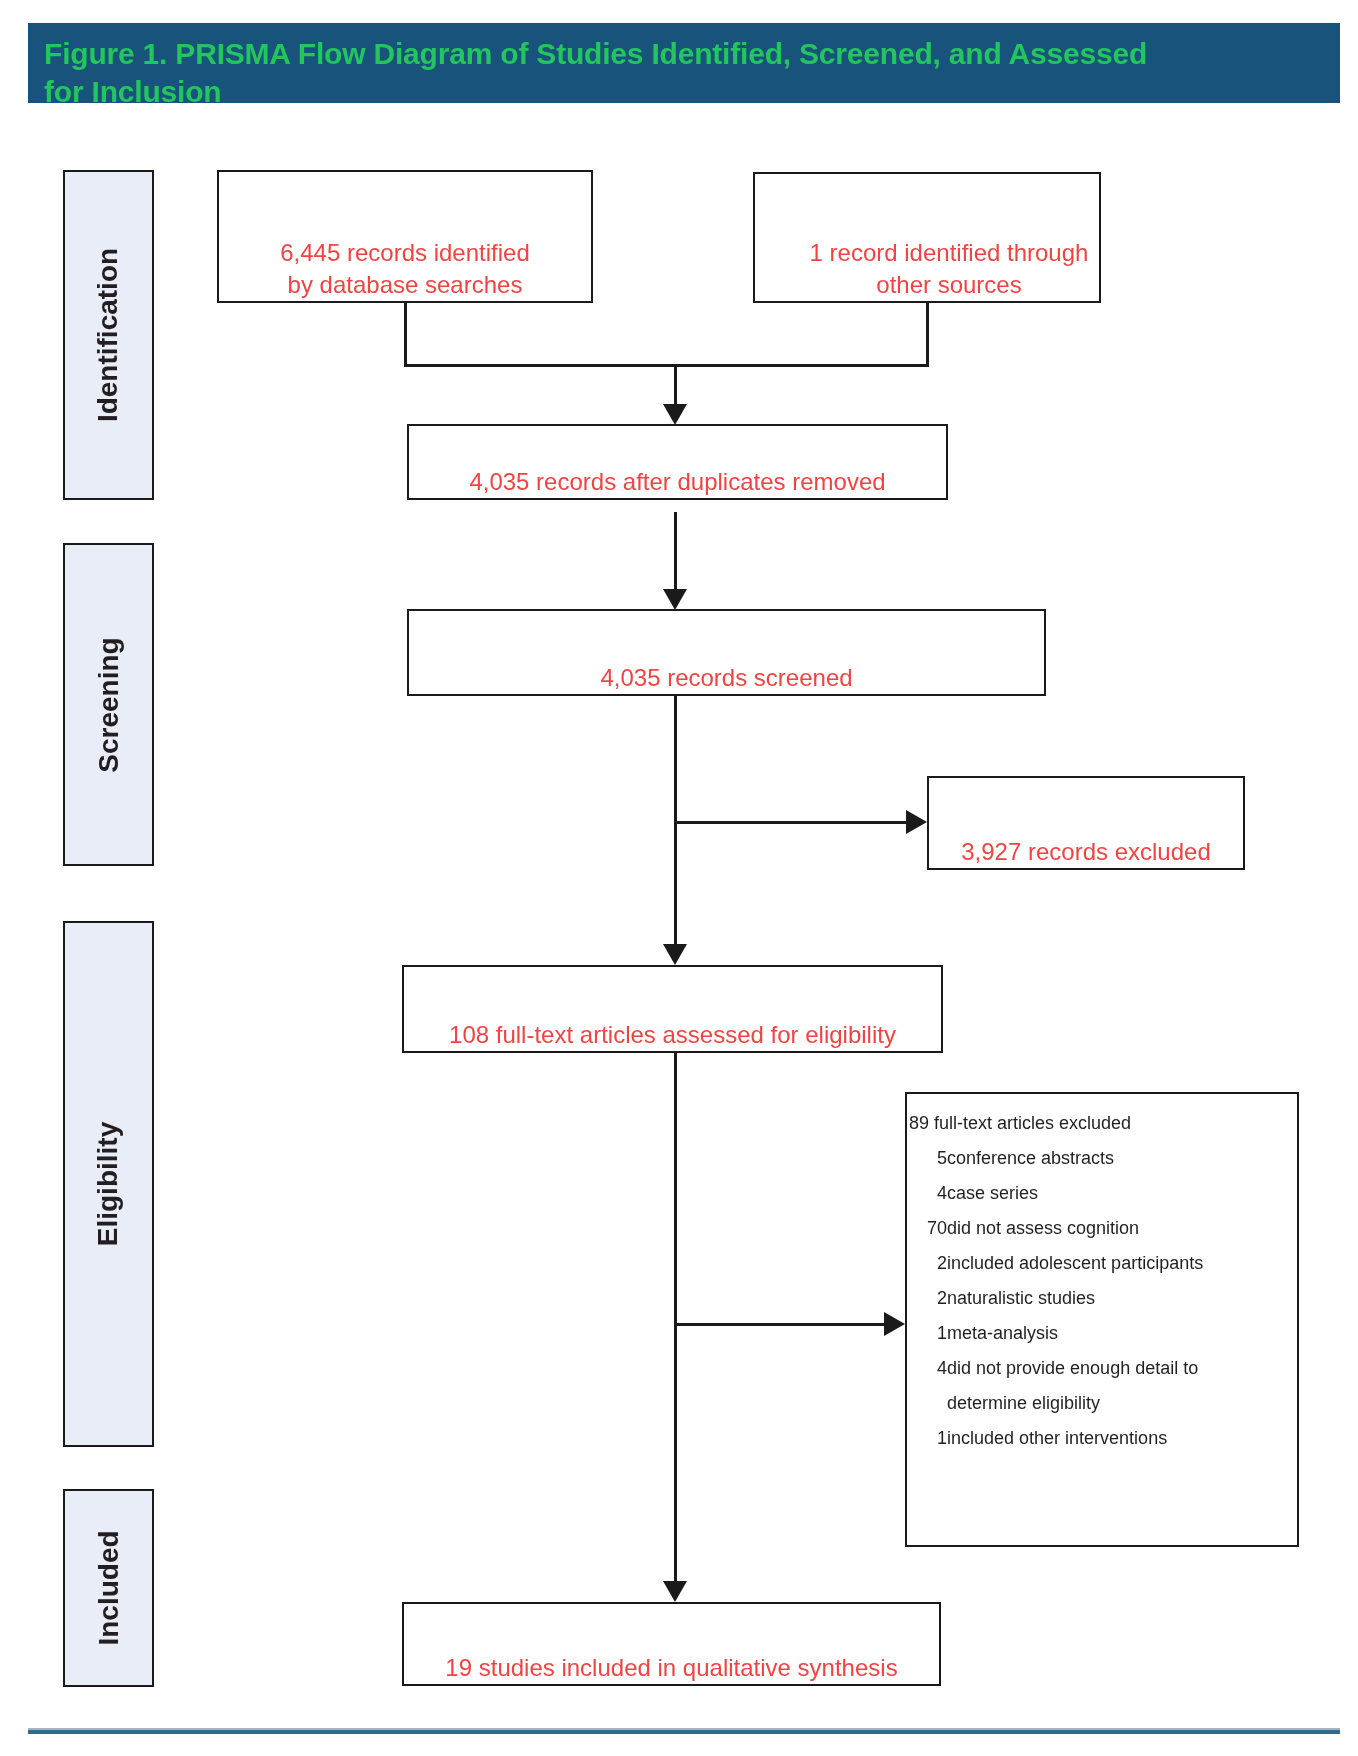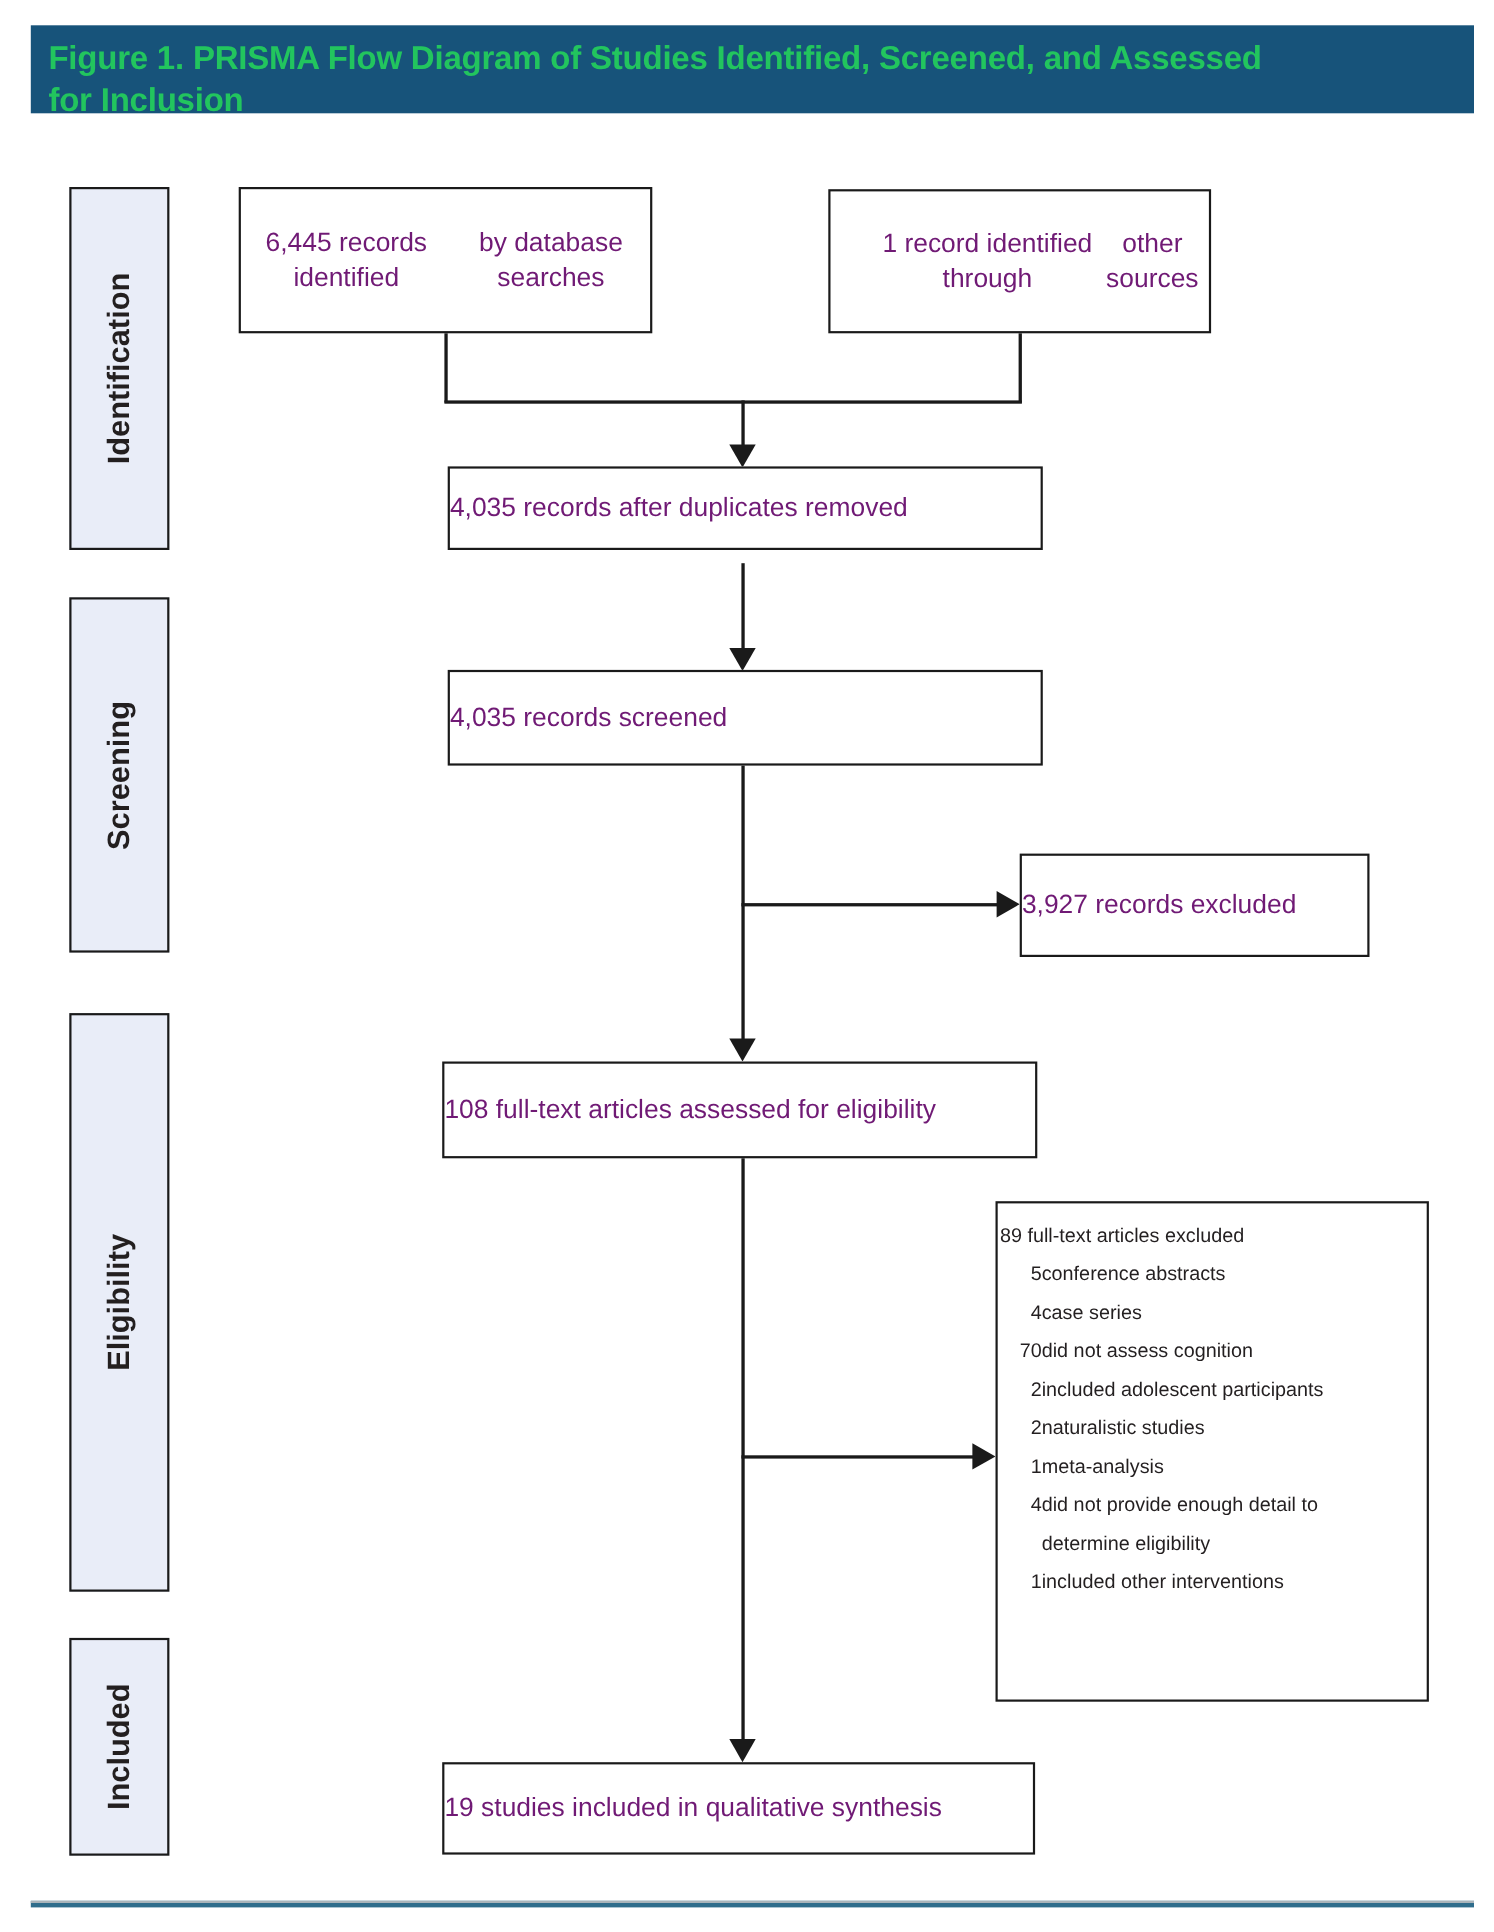--- a/index.html
+++ b/index.html
@@ -26,22 +26,22 @@
     display:flex; align-items:center; justify-content:center;
   }
   .stage span {
     transform:rotate(-90deg); white-space:nowrap;
     font-weight:bold; font-size:28px; color:#231f20;
   }
   
   .fbox {
     position:absolute; background:#ffffff;
     border:2.5px solid #1a1a1a; box-sizing:border-box;
-    display:flex; flex-direction:row; align-items:center; justify-content:flex-start;
-    text-align:center; font-size:24px; line-height:32px; color:#701a75;
+    display:flex; flex-direction:column; align-items:center; justify-content:flex-end;
+    text-align:center; font-size:24px; line-height:32px; color:#ef4444;
   }
   
   .exbox {
     position:absolute; background:#ffffff;
     border:2.5px solid #1a1a1a; box-sizing:border-box;
     padding:12px 12px 10px 2px;
     font-size:18px; line-height:35px; text-align:left; color:#231f20;
   }
   .ex-row { display:flex; }
   .ex-n { flex:none; width:38px; text-align:right; }
@@ -103,21 +103,21 @@
   <div class="vline" style="left:674px; top:364px; height:43px;"></div>
   <div class="arr-d" style="left:663px; top:404px;"></div>
 
   <div class="fbox" style="left:407px; top:424px; width:541px; height:76px;">
     <div>4,035 records after duplicates removed</div>
   </div>
 
   <div class="vline" style="left:674px; top:512px; height:78px;"></div>
   <div class="arr-d" style="left:663px; top:589px;"></div>
 
-  <div class="fbox" style="left:407px; top:609px; width:541px; height:87px;">
+  <div class="fbox" style="left:407px; top:609px; width:639px; height:87px;">
     <div>4,035 records screened</div>
   </div>
 
   <div class="vline" style="left:674px; top:696px; height:249px;"></div>
   <div class="arr-d" style="left:663px; top:944px;"></div>
 
   <div class="hline" style="left:674px; top:821px; width:234px;"></div>
   <div class="arr-r" style="left:906px; top:810px;"></div>
   <div class="fbox" style="left:927px; top:776px; width:318px; height:94px;">
     <div>3,927 records excluded</div>

